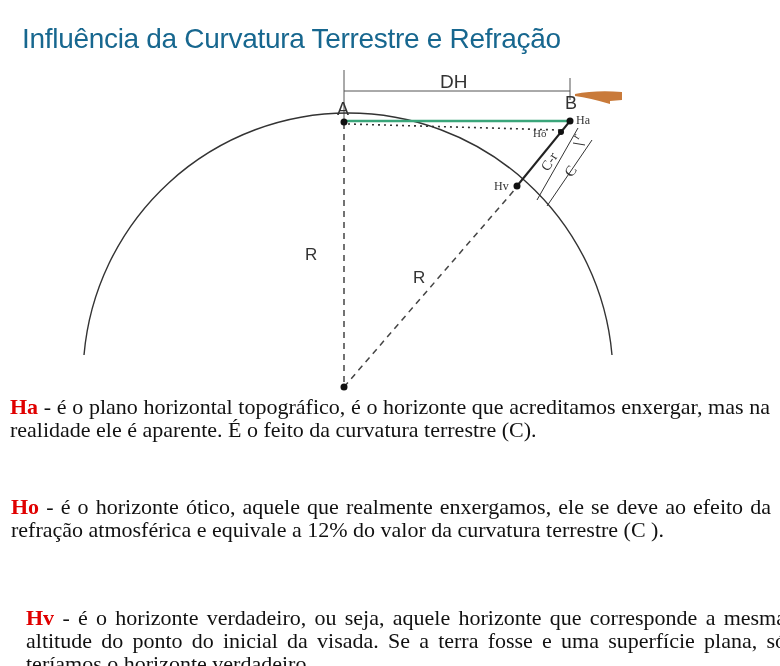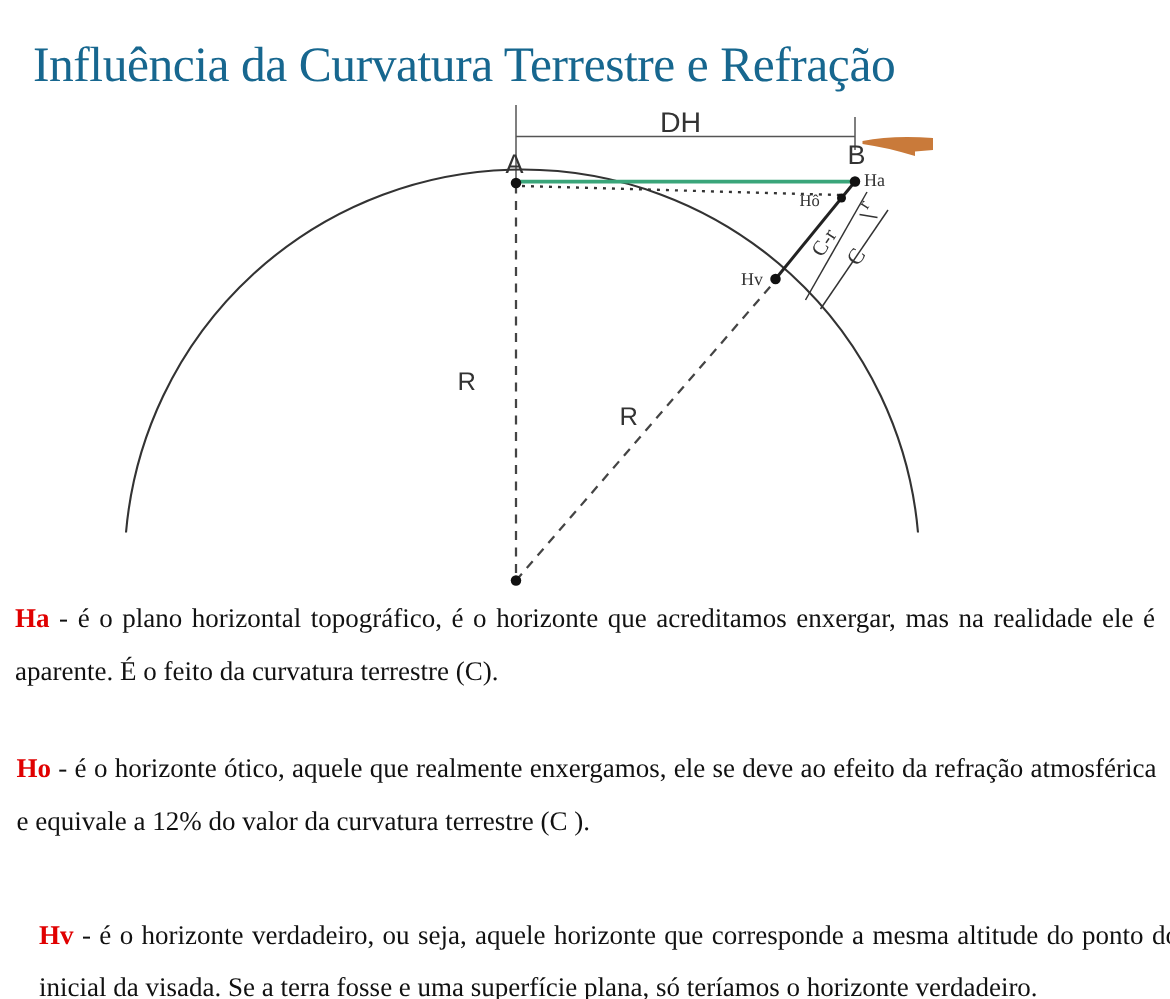--- a/index.html
+++ b/index.html
@@ -1,27 +1,27 @@
 <!DOCTYPE html>
 <html><head>
 <meta charset="utf-8">
 <style>
   html, body { margin: 0; padding: 0; background: #ffffff; }
   body { width: 780px; height: 666px; position: relative; overflow: hidden; }
   .title {
     position: absolute; left: 22px; top: 4px;
-    font-family: Liberation Serif, serif;
-    font-size: 33px; color: #17678f; font-weight: normal;
+    font-family: Liberation Sans, sans-serif;
+    font-size: 28px; color: #17678f; font-weight: normal;
     letter-spacing: -0.3px; white-space: nowrap;
   }
   .diagram { position: absolute; left: 0; top: 60px; width: 780px; height: 340px; }
   .para {
     position: absolute; left: 10px; width: 760px;
     font-family: "Liberation Serif", serif;
-    font-size: 18px; line-height: 35px; color: #111;
+    font-size: 22px; line-height: 23px; color: #111;
     text-align: justify;
   }
   .term { color: #e00000; font-weight: bold; }
   .p1 { top: 395px; }
   .p2 { top: 494px; }
   .p3 { top: 590px; }
   svg text.lbl { font-family: "Liberation Sans", sans-serif; fill: #333; }
   svg text.slbl { font-family: "Liberation Serif", serif; fill: #333; }
 </style>
 </head>

